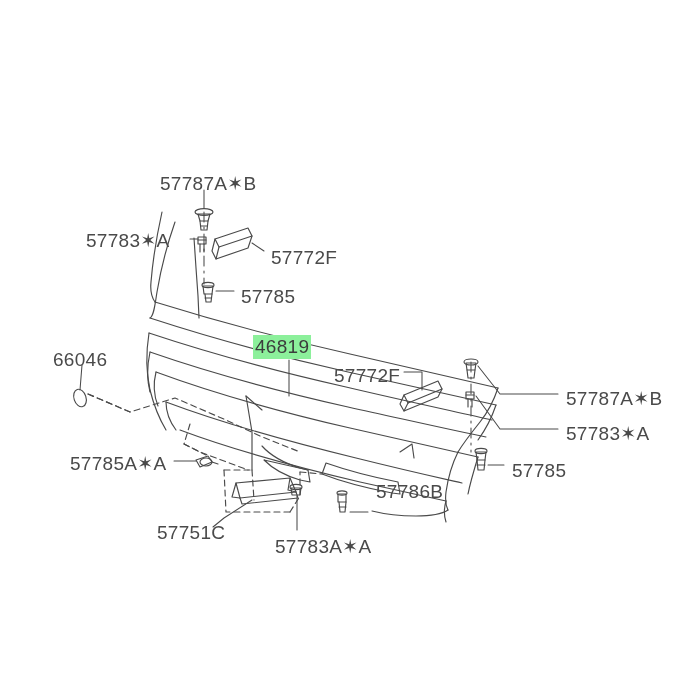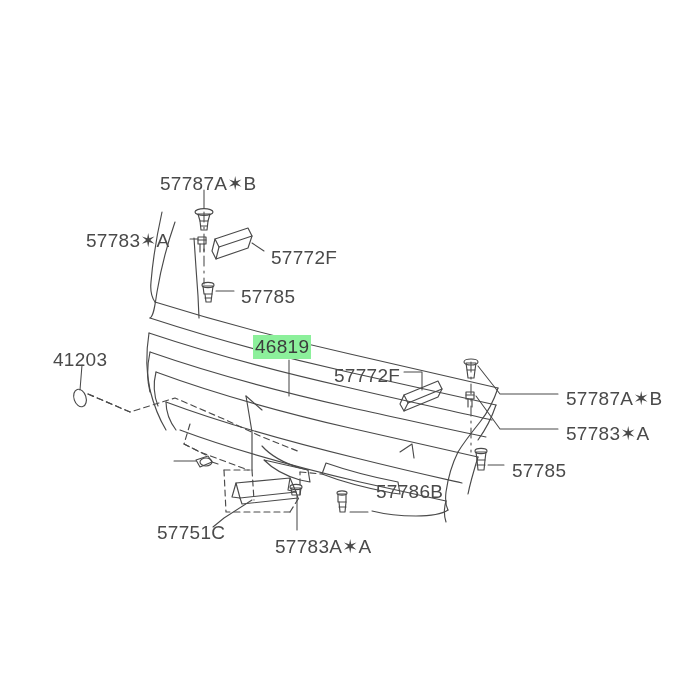--- a/index.html
+++ b/index.html
@@ -275,26 +275,27 @@
   <div class="callout" style="left:84px; top:229px;">57783✶A</div>
 
   <div class="callout" style="left:269px; top:246px;">57772F</div>
 
   <div class="callout" style="left:239px; top:285px;">57785</div>
 
   <div class="callout highlighted" style="left:253px; top:335px;">46819</div>
 
   <div class="callout" style="left:332px; top:364px;">57772F</div>
 
-  <div class="callout" style="left:51px; top:348px;">41203</div>
+  <div class="callout" style="left:51px; top:348px;">66046</div>
 
   <div class="callout" style="left:564px; top:387px;">57787A✶B</div>
 
   <div class="callout" style="left:564px; top:422px;">57783✶A</div>
 
+  <div class="callout" style="left:68px; top:452px;">57785A✶A</div>
 
   <div class="callout" style="left:510px; top:459px;">57785</div>
 
   <div class="callout" style="left:374px; top:480px;">57786B</div>
 
   <div class="callout" style="left:155px; top:521px;">57751C</div>
 
   <div class="callout" style="left:273px; top:535px;">57783A✶A</div>
 
 </div>

